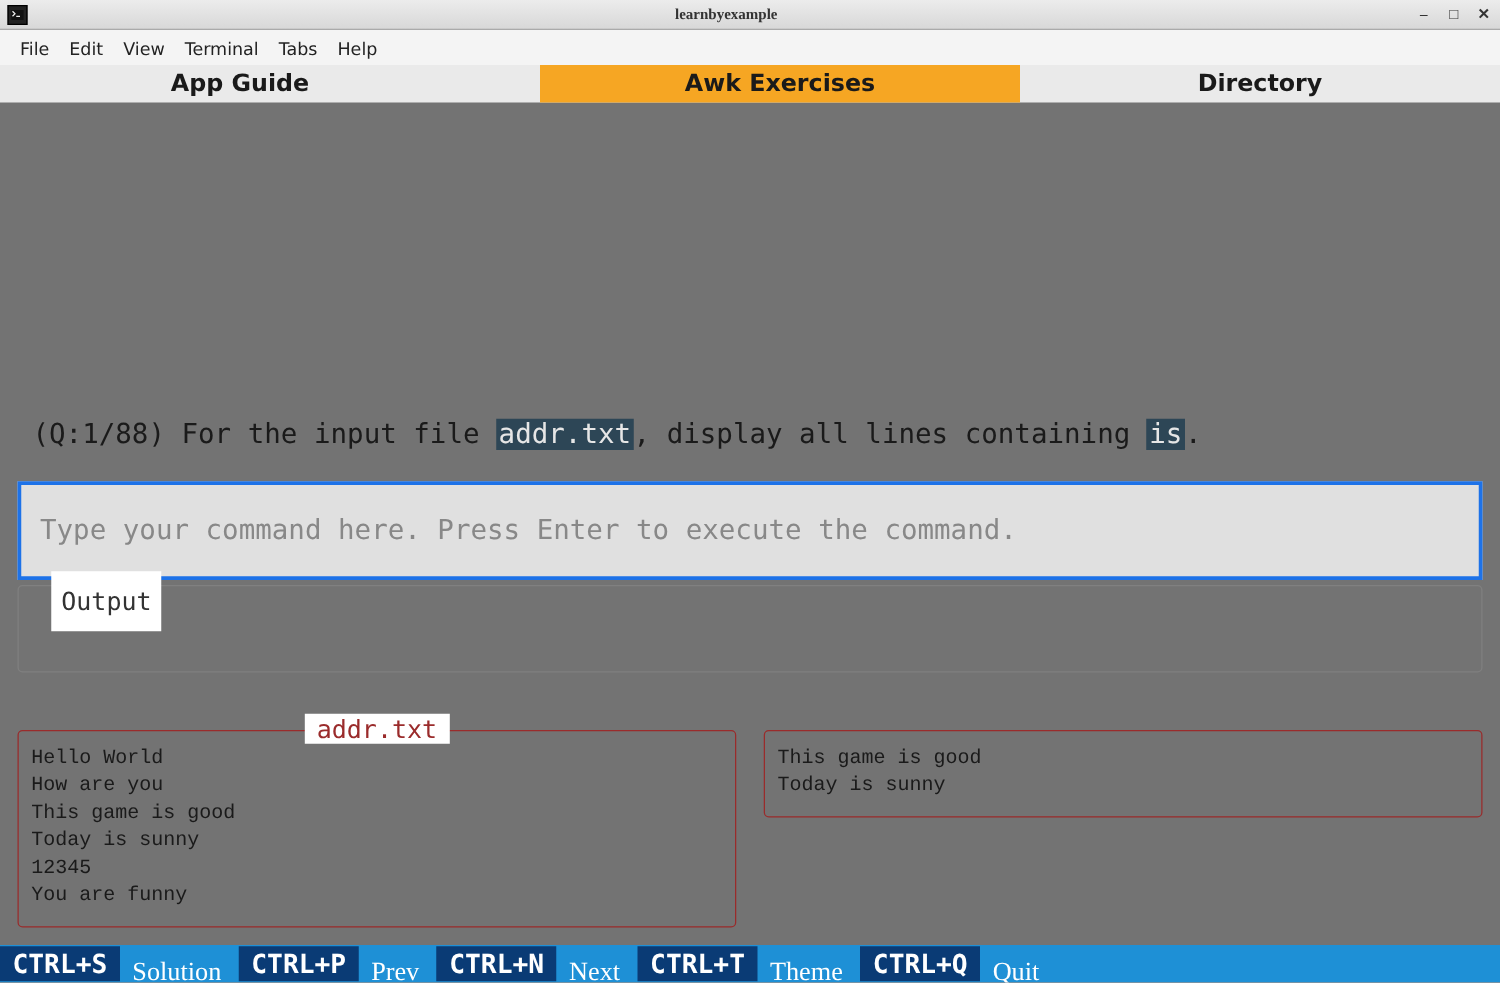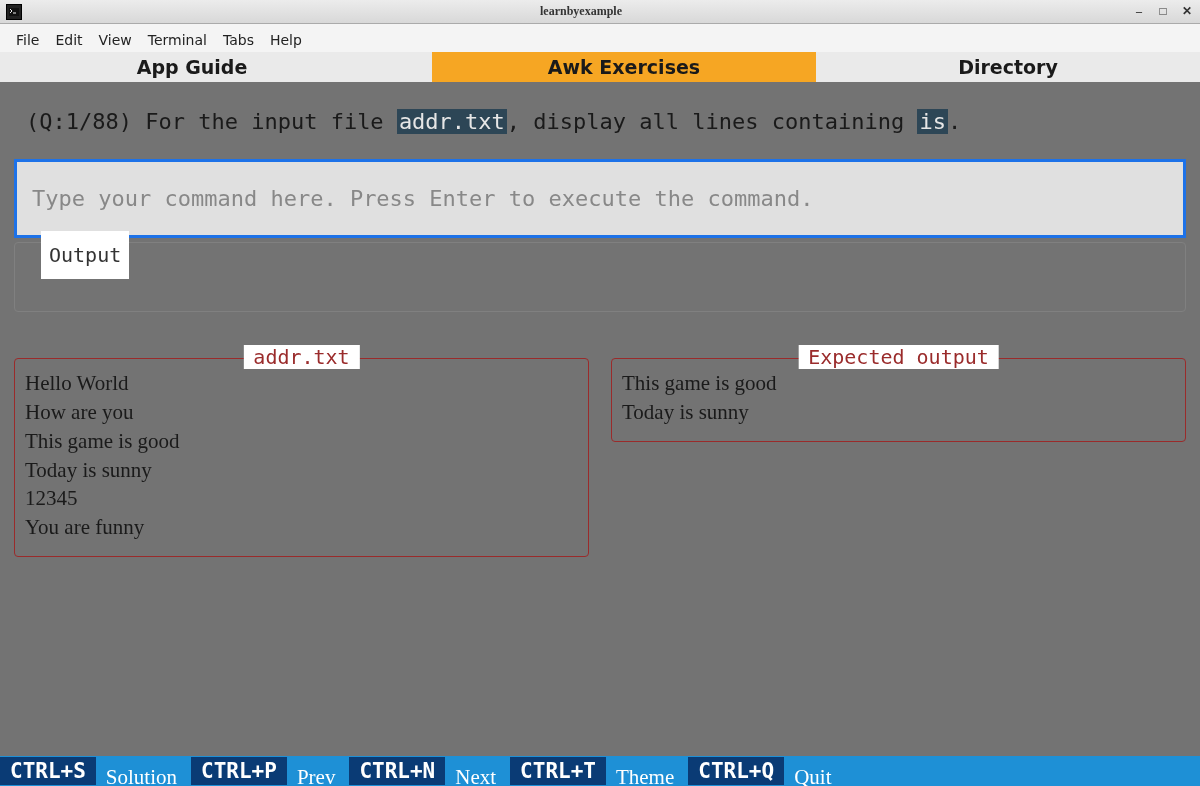--- a/index.html
+++ b/index.html
@@ -94,20 +94,21 @@
 .tabs-row .tab.active {
   background: #f6a623;
   margin-left: 48px;
 }
 .content {
   flex: 1;
   padding: 14px;
   display: flex;
   flex-direction: column;
   font-family: "DejaVu Sans Mono", "Liberation Mono", monospace;
+  justify-content: flex-end;
 }
 .question {
   font-size: 22px;
   color: #1a1a1a;
   margin: 12px 6px 22px 12px;
   line-height: 1.3;
 }
 .question .code-hl {
   background: #2d4656;
   color: #e6e6e6;
@@ -162,23 +163,23 @@
   top: -14px;
   left: 50%;
   transform: translateX(-50%);
   background: #fff;
   padding: 0 10px;
   color: #9a2b2b;
   font-size: 20px;
   font-family: "DejaVu Sans Mono", monospace;
 }
 .panel .panel-body {
-  font-size: 21px;
+  font-size: 16px;
   color: #1a1a1a;
-  font-family: Liberation Serif, serif;
+  font-family: Liberation Mono, monospace;
   white-space: pre;
   line-height: 1.38;
 }
 .panel.expected {
   align-self: flex-start;
 }
 .footer {
   height: 30px;
   background: #1e90d6;
   display: flex;
@@ -252,21 +253,20 @@
       <div class="panel">
         <span class="panel-title">addr.txt</span>
         <div class="panel-body">Hello World
 How are you
 This game is good
 Today is sunny
 12345
 You are funny</div>
       </div>
       <div class="panel expected">
-        <span class="panel-title">Expected output</span>
         <div class="panel-body">This game is good
 Today is sunny</div>
       </div>
     </div>
 
   </div>
 
   <div class="footer">
     <span class="fkey">CTRL+S</span>
     <span class="flabel">Solution</span>

